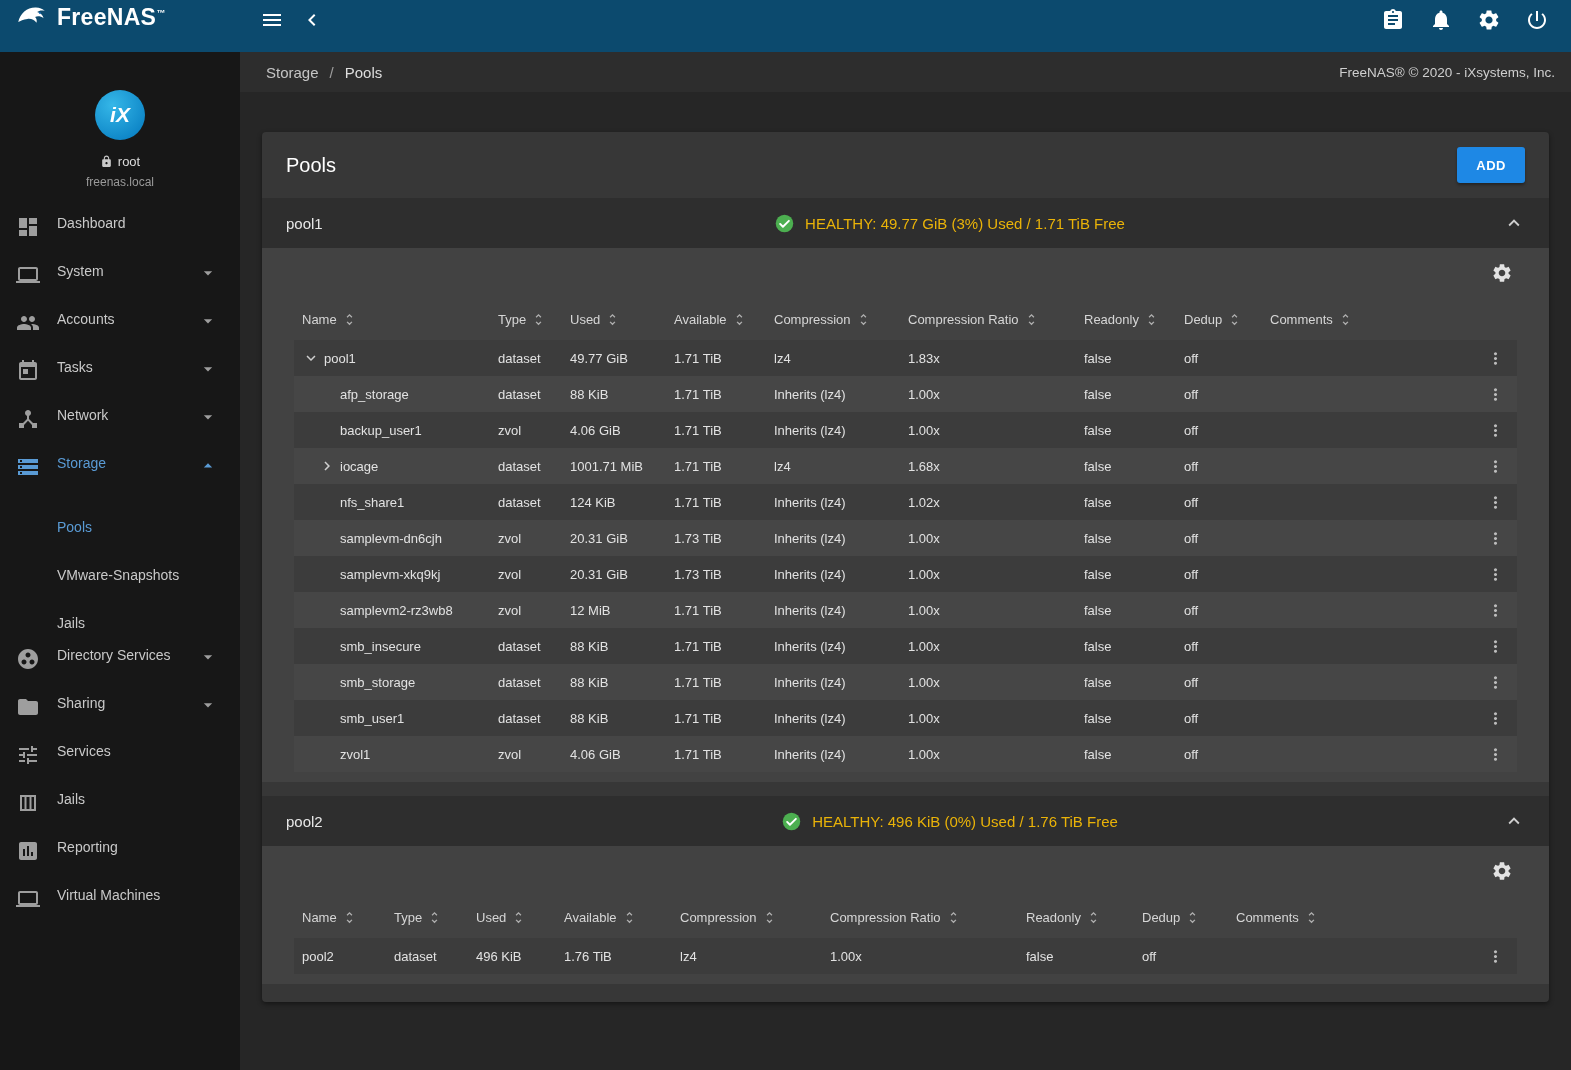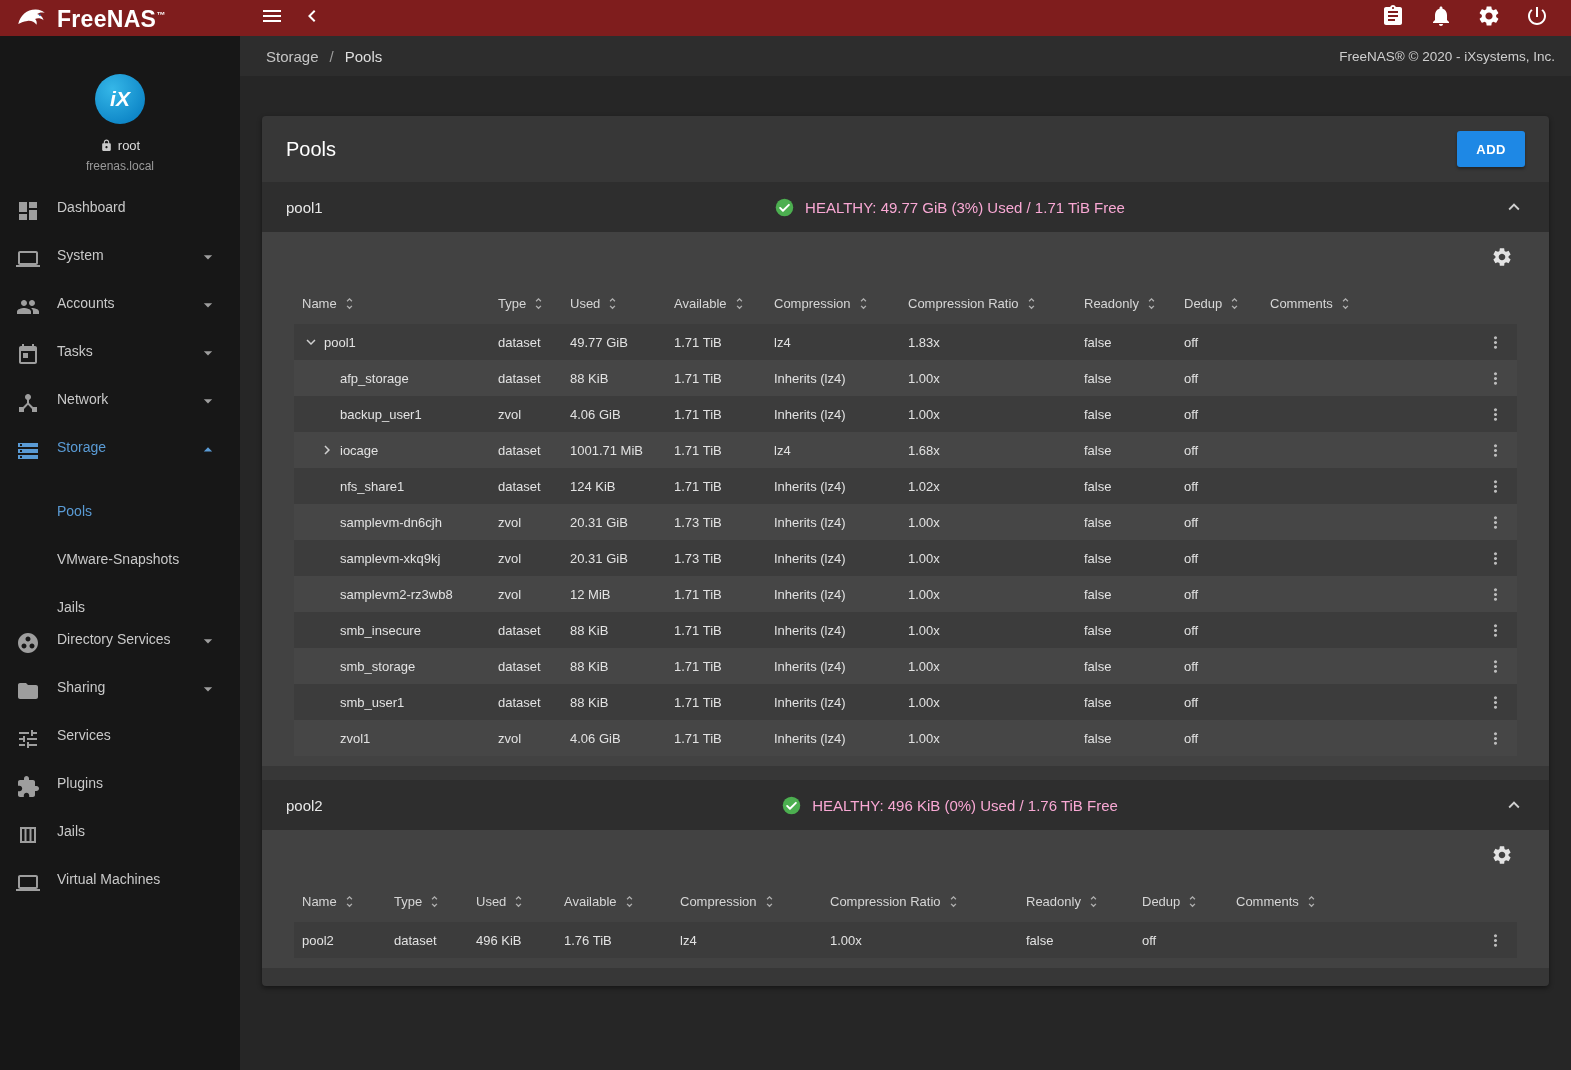--- a/index.html
+++ b/index.html
@@ -1,21 +1,21 @@
 <!DOCTYPE html>
 <html><head>
 <meta charset="utf-8">
 <style>
   *{box-sizing:border-box;margin:0;padding:0}
   html,body{width:1571px;height:1070px;overflow:hidden}
   body{font-family:"Liberation Sans","DejaVu Sans",sans-serif;background:#262626;color:#e0e0e0;font-size:14px}
   .app{display:flex;flex-direction:column;height:100%}
 
   
-  .topbar{height:36px;background:#7f1d1d;display:flex;align-items:flex-end;flex-shrink:0}
+  .topbar{height:52px;background:#0c4a6e;display:flex;align-items:flex-start;flex-shrink:0}
   .brand{width:240px;display:flex;align-items:center;padding-left:14px;gap:9px;color:#fff;cursor:pointer;flex-shrink:0}
   .brand-mark{width:34px;height:34px;color:#fff;fill:currentColor}
   .brand-text{font-size:23px;font-weight:700;letter-spacing:.3px;line-height:1}
   .tm{font-size:9px;vertical-align:super}
   .topbar-btn{width:40px;height:40px;border:none;background:transparent;color:#fff;display:flex;align-items:center;justify-content:center;cursor:pointer;border-radius:50%}
   .topbar .menu-gap{margin-left:12px}
   .topbar .spacer{flex:1}
   .topbar-right{display:flex;gap:8px;padding-right:14px}
   .ic{width:24px;height:24px;fill:currentColor}
 
@@ -52,21 +52,21 @@
   .content{flex:1;overflow:hidden;padding:40px 22px}
   .card{background:#373737;border-radius:4px;box-shadow:0 2px 5px rgba(0,0,0,.45);padding-bottom:4px}
   .card-header{height:66px;display:flex;align-items:center;padding:0 24px}
   .card-title{font-size:20px;font-weight:400;color:#fff;flex:1}
   .add-btn{background:#1e88e5;color:#fff;border:none;border-radius:3px;height:36px;padding:0 19px;font-size:13px;font-weight:700;letter-spacing:.5px;cursor:pointer;box-shadow:0 2px 3px rgba(0,0,0,.35)}
 
   
   .panel{margin-bottom:14px}
   .panel-header{height:50px;background:#2e2e2e;display:flex;align-items:center;padding:0 24px;cursor:pointer}
   .pool-name{font-size:15px;color:#e8e8e8;min-width:110px}
-  .pool-status{flex:1;display:flex;align-items:center;justify-content:center;gap:10px;font-size:15px;color:#f9a8d4}
+  .pool-status{flex:1;display:flex;align-items:center;justify-content:center;gap:10px;font-size:15px;color:#eab308}
   .pool-status .ic{width:21px;height:21px}
   .panel-collapse{color:#cfcfcf;display:flex}
   .panel-collapse .ic{width:22px;height:22px}
   .table-card{background:#424242;padding:0 32px 10px}
   .table-toolbar{height:50px;display:flex;align-items:center;justify-content:flex-end}
   .icon-btn{background:none;border:none;color:#e3e3e3;cursor:pointer;padding:4px;display:inline-flex}
   .icon-btn .ic{width:22px;height:22px}
 
   table.grid{width:100%;border-collapse:collapse;table-layout:fixed;font-size:13px}
   .grid th{text-align:left;font-weight:500;color:#d6d6d6;height:42px;padding:0 8px;white-space:nowrap;cursor:pointer}
@@ -360,33 +360,33 @@
               <svg class="ic ">
                 <use href="#i-services"></use>
               </svg>
             </span>
     <span class="nav-label">Services</span>
 
   </div>
           <div class="nav-item">
     <span class="nav-icon">
               <svg class="ic ">
-                <use href="#i-plugins"></use>
-              </svg>
-            </span>
-    <span class="nav-label">Plugins</span>
-
-  </div>
-          <div class="nav-item">
-    <span class="nav-icon">
-              <svg class="ic ">
                 <use href="#i-jails"></use>
               </svg>
             </span>
     <span class="nav-label">Jails</span>
+
+  </div>
+          <div class="nav-item">
+    <span class="nav-icon">
+              <svg class="ic ">
+                <use href="#i-reporting"></use>
+              </svg>
+            </span>
+    <span class="nav-label">Reporting</span>
 
   </div>
           <div class="nav-item">
     <span class="nav-icon">
               <svg class="ic ">
                 <use href="#i-vm"></use>
               </svg>
             </span>
     <span class="nav-label">Virtual Machines</span>
 

